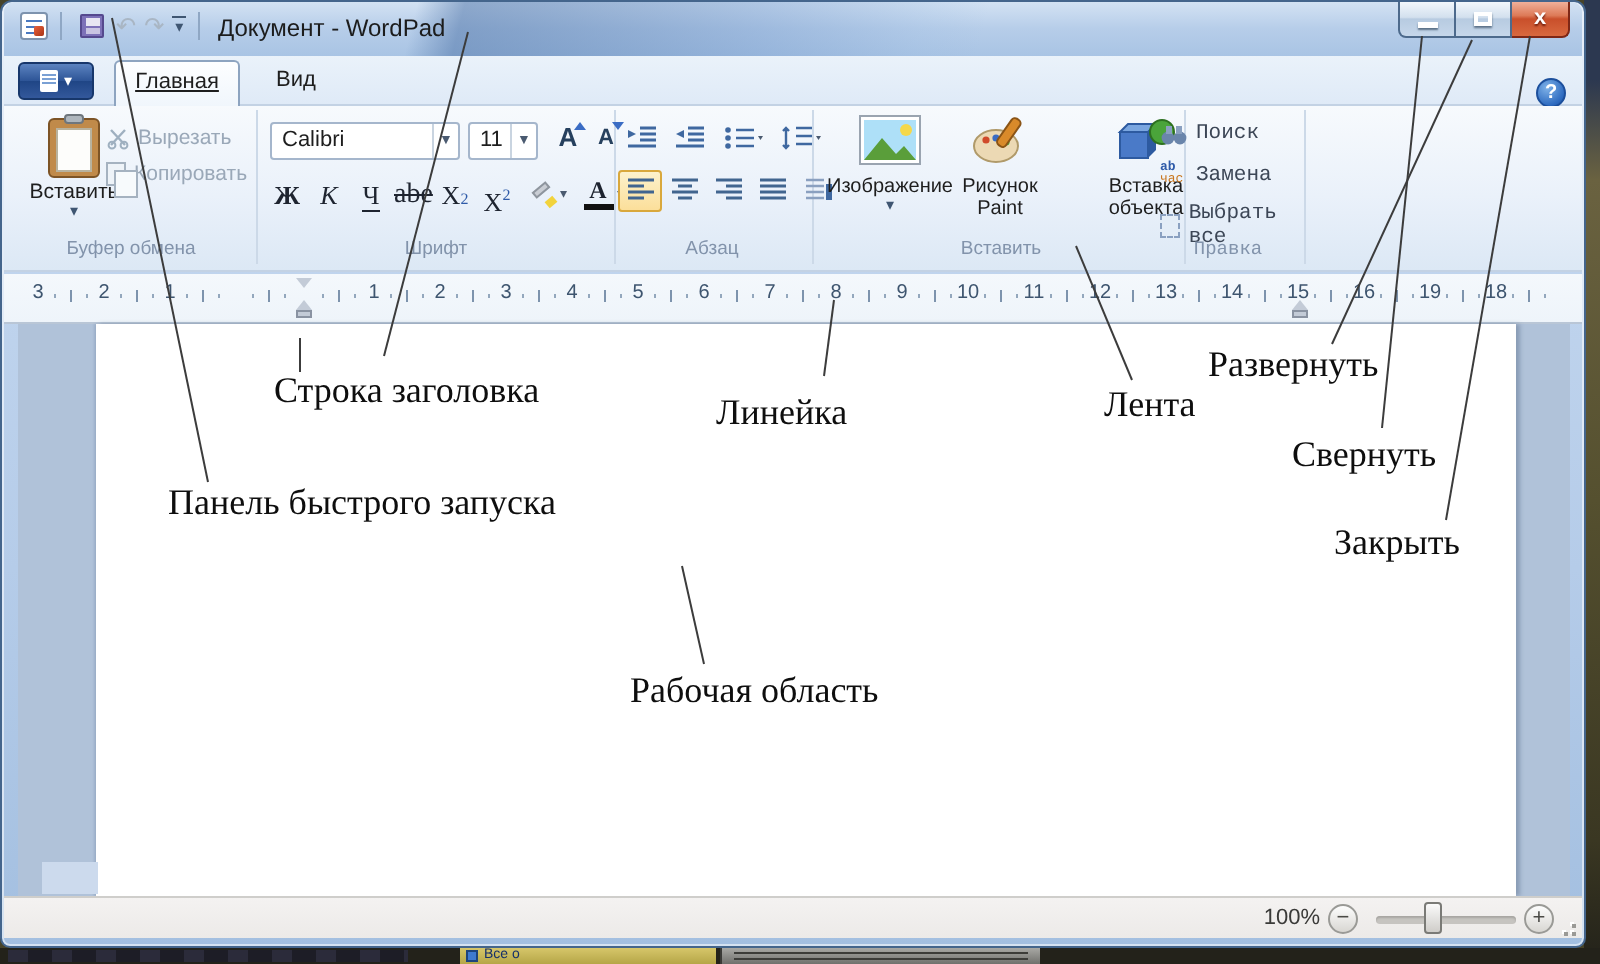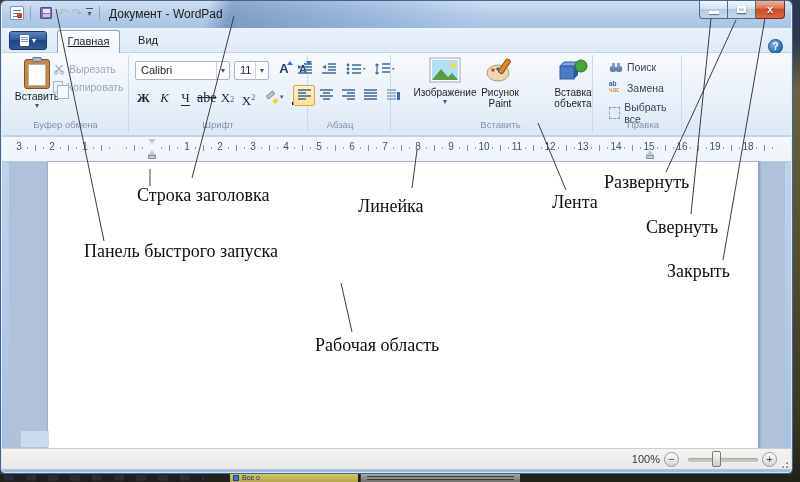--- a/index.html
+++ b/index.html
@@ -74,23 +74,23 @@
     background:radial-gradient(circle at 35% 30%,#7fb2e8,#2e6bc0 70%,#1c4f9c); border:1px solid #1c4f9c;
     color:#fff; font-size:10px; font-weight:bold; text-align:center; line-height:14px; }
 
   
   .ribbon { position:absolute; left:1px; right:1px; top:52px; height:83px;
     background:linear-gradient(180deg,#f7fafd 0,#eaf1fa 55%,#dce8f5 100%); border-bottom:1px solid #c3d2e4; }
   .rgroup { position:absolute; top:2px; bottom:3px; border-right:1px solid #ccd9e8; }
   .rgroup .gcap { position:absolute; left:0; right:0; bottom:2px; text-align:center; font-size:9.5px; color:#8293ab; }
   .g-clip { left:1px; width:126px; }
   .g-font { left:127px; width:179px; }
-  .g-par  { left:288px; width:101px; }
+  .g-par  { left:304px; width:101px; }
   .g-ins  { left:407px; width:184px; }
-  .g-edit { left:603px; width:77px; }
+  .g-edit { left:574px; width:77px;font-family:Liberation Mono, monospace; }
 
   .pastebtn { position:absolute; left:11px; top:2px; width:46px; height:66px; border-radius:3px; text-align:center; }
   .clipboard { width:26px; height:30px; margin:2px auto 1px auto; background:#c08a4a; border:1px solid #7d5426; border-radius:3px; position:relative; }
   .clipboard .paper { position:absolute; left:3px; top:4px; right:3px; bottom:2px; background:#fdfdfb; border:1px solid #b8b29e; }
   .clipboard .clip { position:absolute; left:7px; top:-3px; width:10px; height:5px; background:#aeb6bd; border:1px solid #6e767d; border-radius:2px; }
   .pastebtn .plab { font-size:10.5px; color:#1e1e1e; }
   .pastebtn .pcar { font-size:8px; color:#3f5672; line-height:7px; }
   .ccrow { position:absolute; left:50px; display:flex; align-items:center; gap:4px; font-size:10.5px; color:#9aa8b8; }
   .ccrow.cut { top:8px; } .ccrow.copy { top:26px; }
   .copy-ic { width:10px; height:12px; border:1px solid #a5b2c0; background:#eef3f8; position:relative; }

